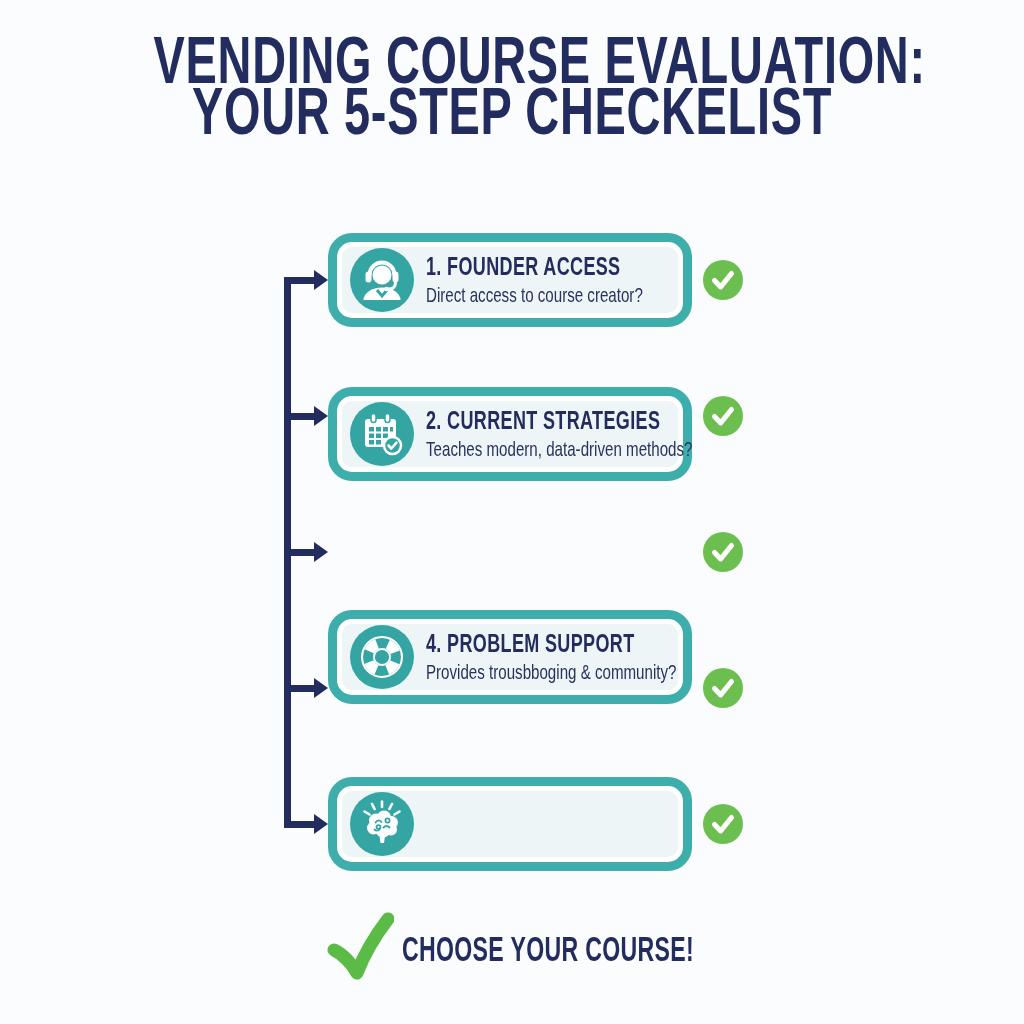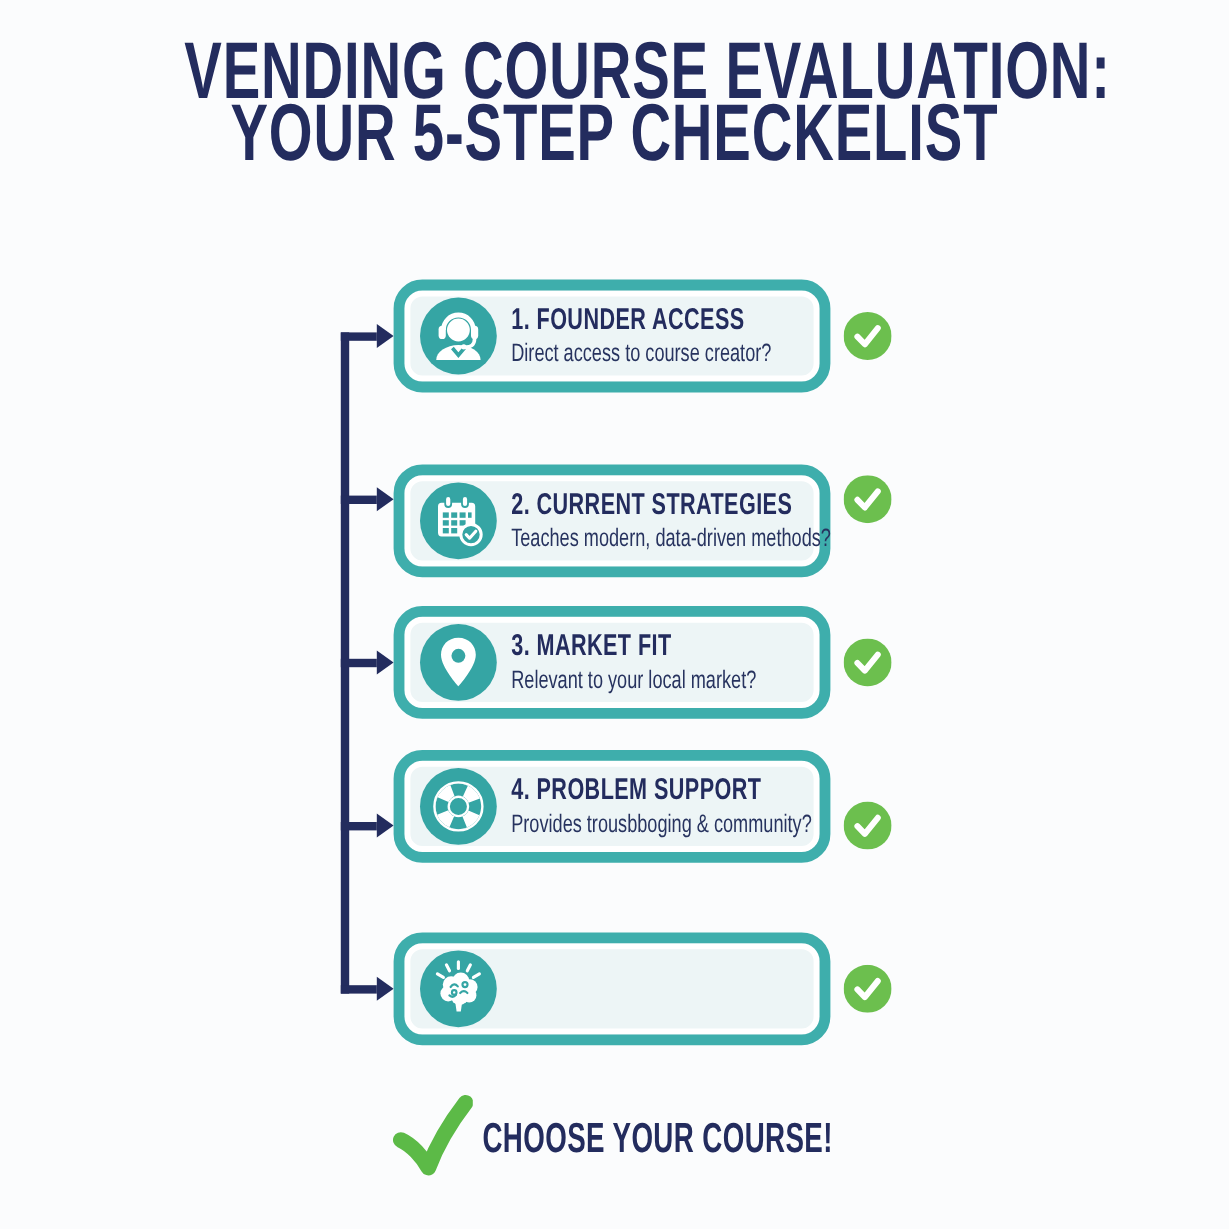--- a/index.html
+++ b/index.html
@@ -160,40 +160,28 @@
       <div class="card-sub">Teaches modern, data-driven methods?</div>
     </div>
   </div>
   <div class="check-badge" style="top:396px">
     <svg viewBox="0 0 40 40">
         <circle cx="20" cy="20" r="20" fill="#6cbf4e"></circle>
         <path d="M11.5 20.5 l6.2 6.4 L28.5 13.5" stroke="#fff" stroke-width="5" fill="none" stroke-linecap="round" stroke-linejoin="round"></path>
       </svg>
   </div>
 
-  <div class="card" style="top:505px">
-    <div class="icon-circle">
-      <svg viewBox="0 0 64 64">
-        <path d="M32 11.5 c-8.8 0 -14.5 6.6 -14.5 14.2 c0 10.6 14.5 26.3 14.5 26.3 s14.5 -15.7 14.5 -26.3 c0 -7.6 -5.7 -14.2 -14.5 -14.2 z" fill="#fff"></path>
-        <circle cx="32" cy="26.5" r="5.8" fill="#35a5a4"></circle>
-      </svg>
-    </div>
-    <div class="card-texts">
-      <div class="card-title">3. MARKET FIT</div>
-      <div class="card-sub">Relevant to your local market?</div>
-    </div>
-  </div>
   <div class="check-badge" style="top:532px">
     <svg viewBox="0 0 40 40">
         <circle cx="20" cy="20" r="20" fill="#6cbf4e"></circle>
         <path d="M11.5 20.5 l6.2 6.4 L28.5 13.5" stroke="#fff" stroke-width="5" fill="none" stroke-linecap="round" stroke-linejoin="round"></path>
       </svg>
   </div>
 
-  <div class="card" style="top:625px">
+  <div class="card" style="top:610px">
     <div class="icon-circle">
       <svg viewBox="0 0 64 64">
         <circle cx="32" cy="32" r="14" fill="none" stroke="#fff" stroke-width="10"></circle>
         <circle cx="32" cy="32" r="14" fill="none" stroke="#35a5a4" stroke-width="10" stroke-dasharray="11 11" stroke-dashoffset="5.5"></circle>
         <circle cx="32" cy="32" r="20" fill="none" stroke="#fff" stroke-width="2"></circle>
         <circle cx="32" cy="32" r="8" fill="none" stroke="#fff" stroke-width="1.8"></circle>
       </svg>
     </div>
     <div class="card-texts">
       <div class="card-title">4. PROBLEM SUPPORT</div>

